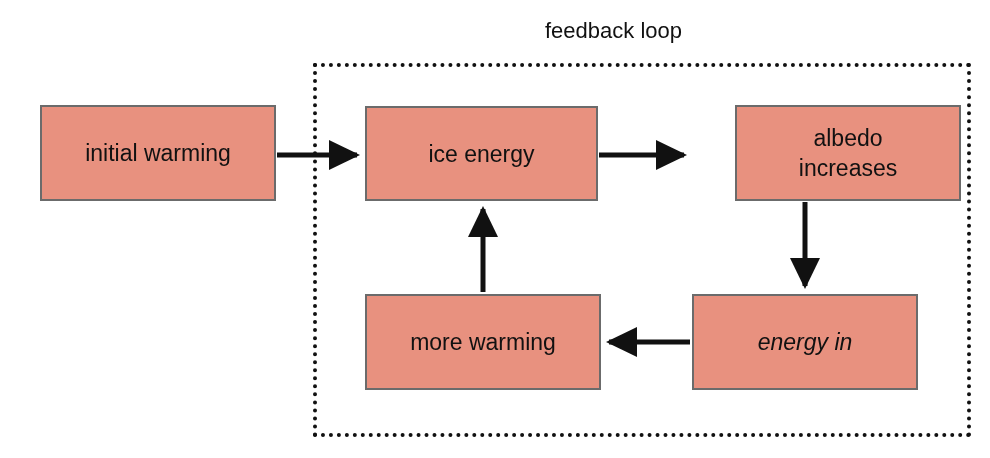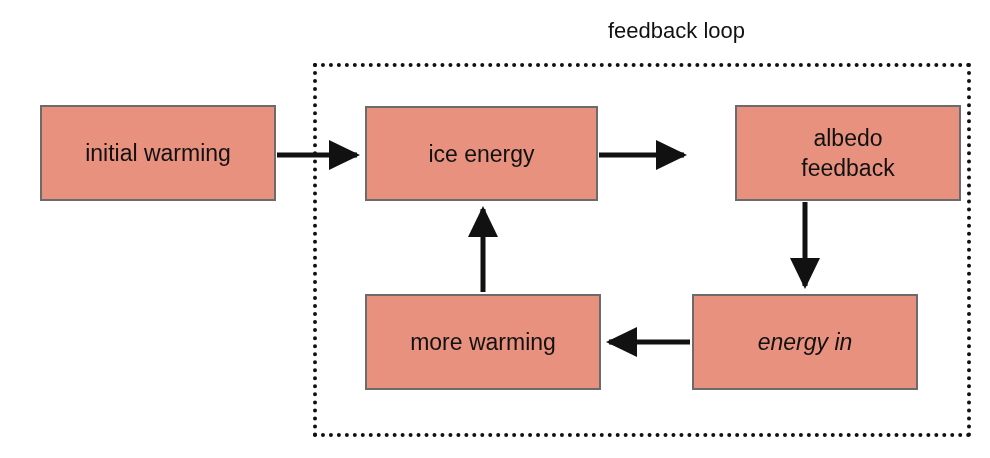--- a/index.html
+++ b/index.html
@@ -27,21 +27,21 @@
     height: 374px;
     border: 4px dotted #111111;
     box-sizing: border-box;
     background: transparent;
   }
   .loop-label {
     position: absolute;
     left: 545px;
     top: 18px;
     width: 200px;
-    text-align: right;
+    text-align: left;
     font-size: 22px;
     line-height: 26px;
     color: #111111;
     white-space: nowrap;
   }
   
   .node {
     position: absolute;
     box-sizing: border-box;
     background: #e8917f;
@@ -115,21 +115,21 @@
     <span>initial warming</span>
   </div>
 
   <div class="node" id="node-ice-melts">
     <span>ice energy</span>
   </div>
 
   <div class="node" id="node-albedo">
     <span>
       <span class="line-plain">albedo</span>
-      <span class="line-plain">feedback</span>
+      <span class="line-plain">increases</span>
     </span>
   </div>
 
   <div class="node" id="node-more-warming">
     <span>more warming</span>
   </div>
 
   <div class="node" id="node-energy-in">
     <span>
       <span class="line-italic">energy in</span>

